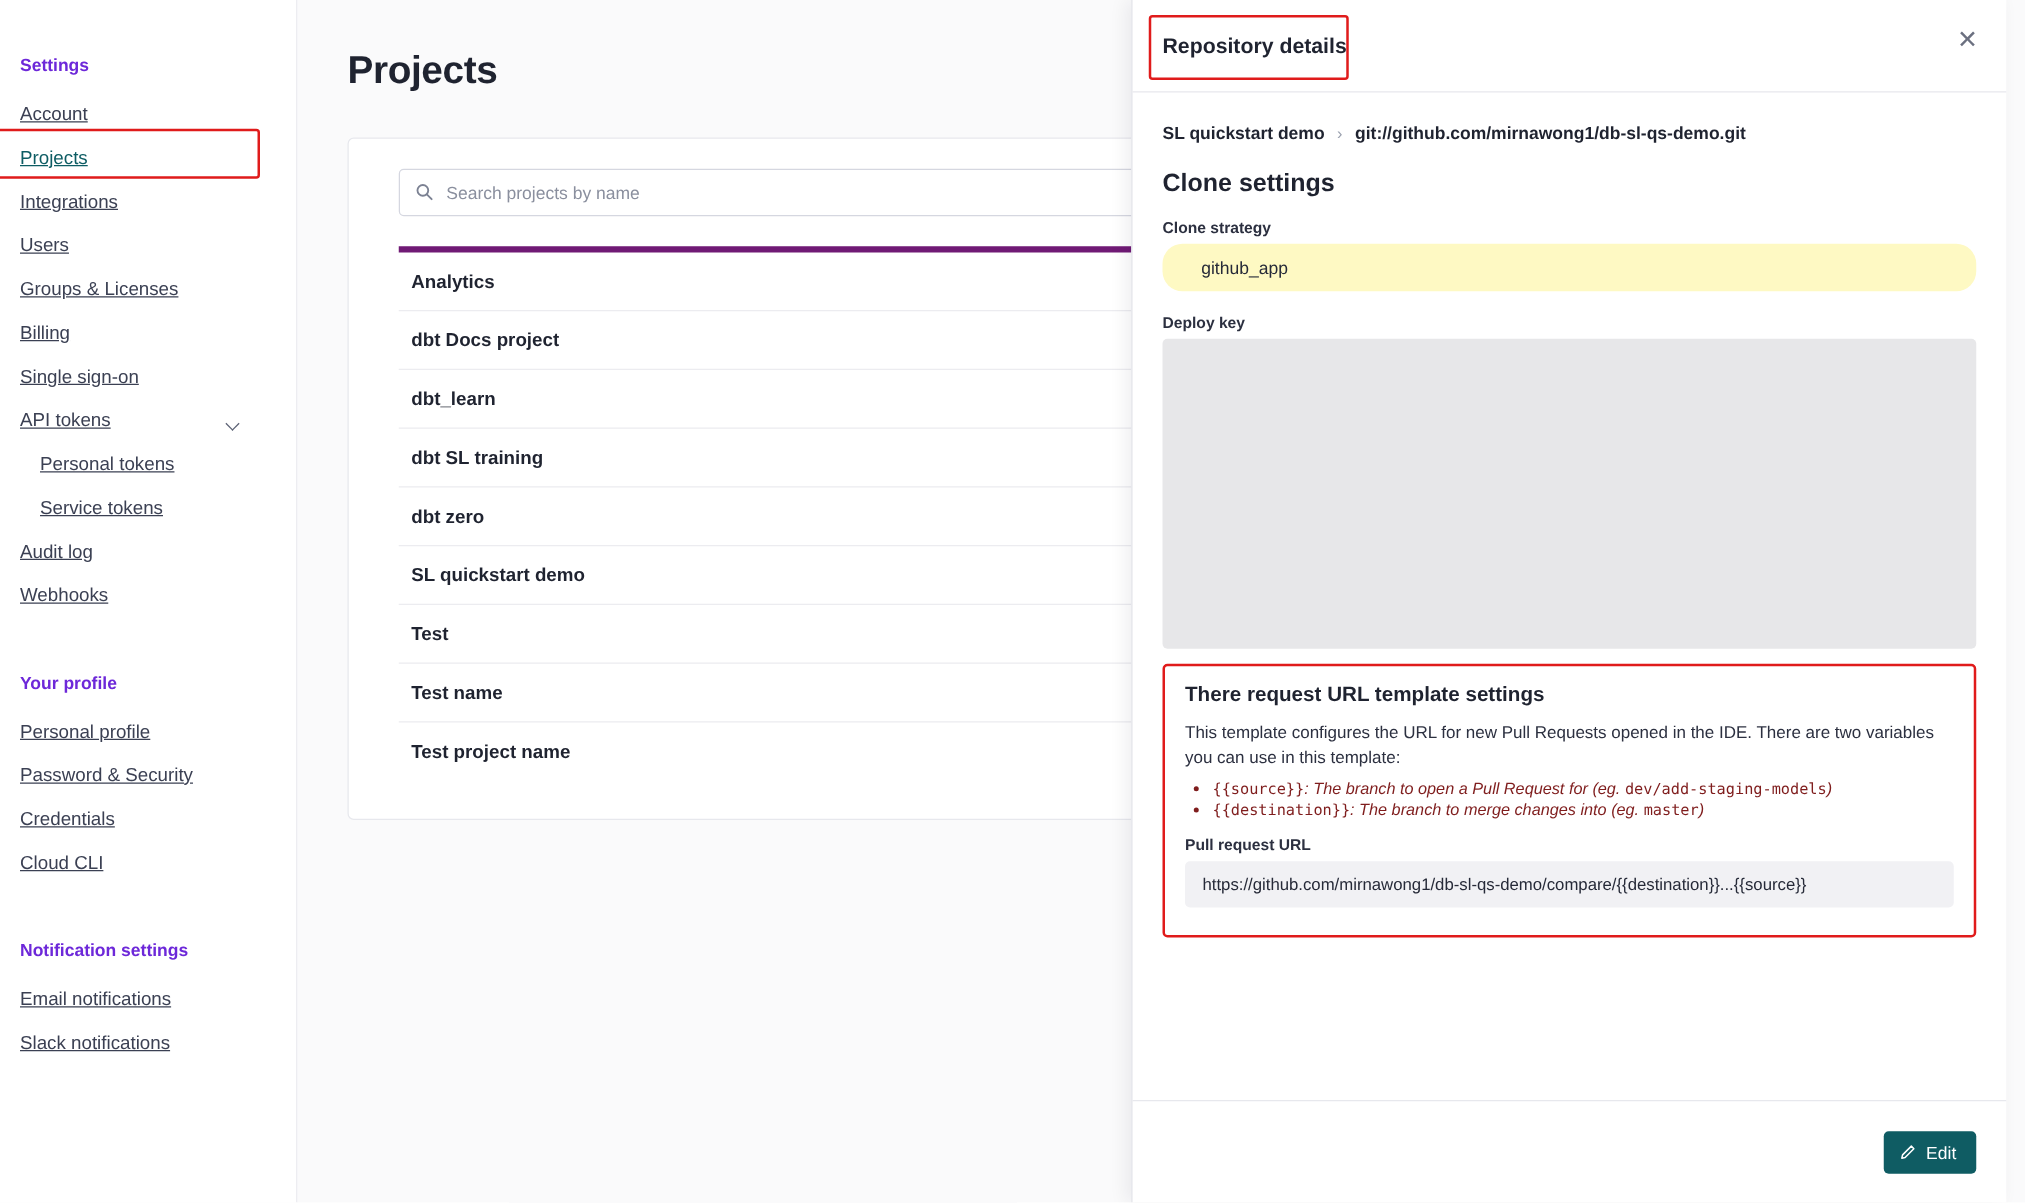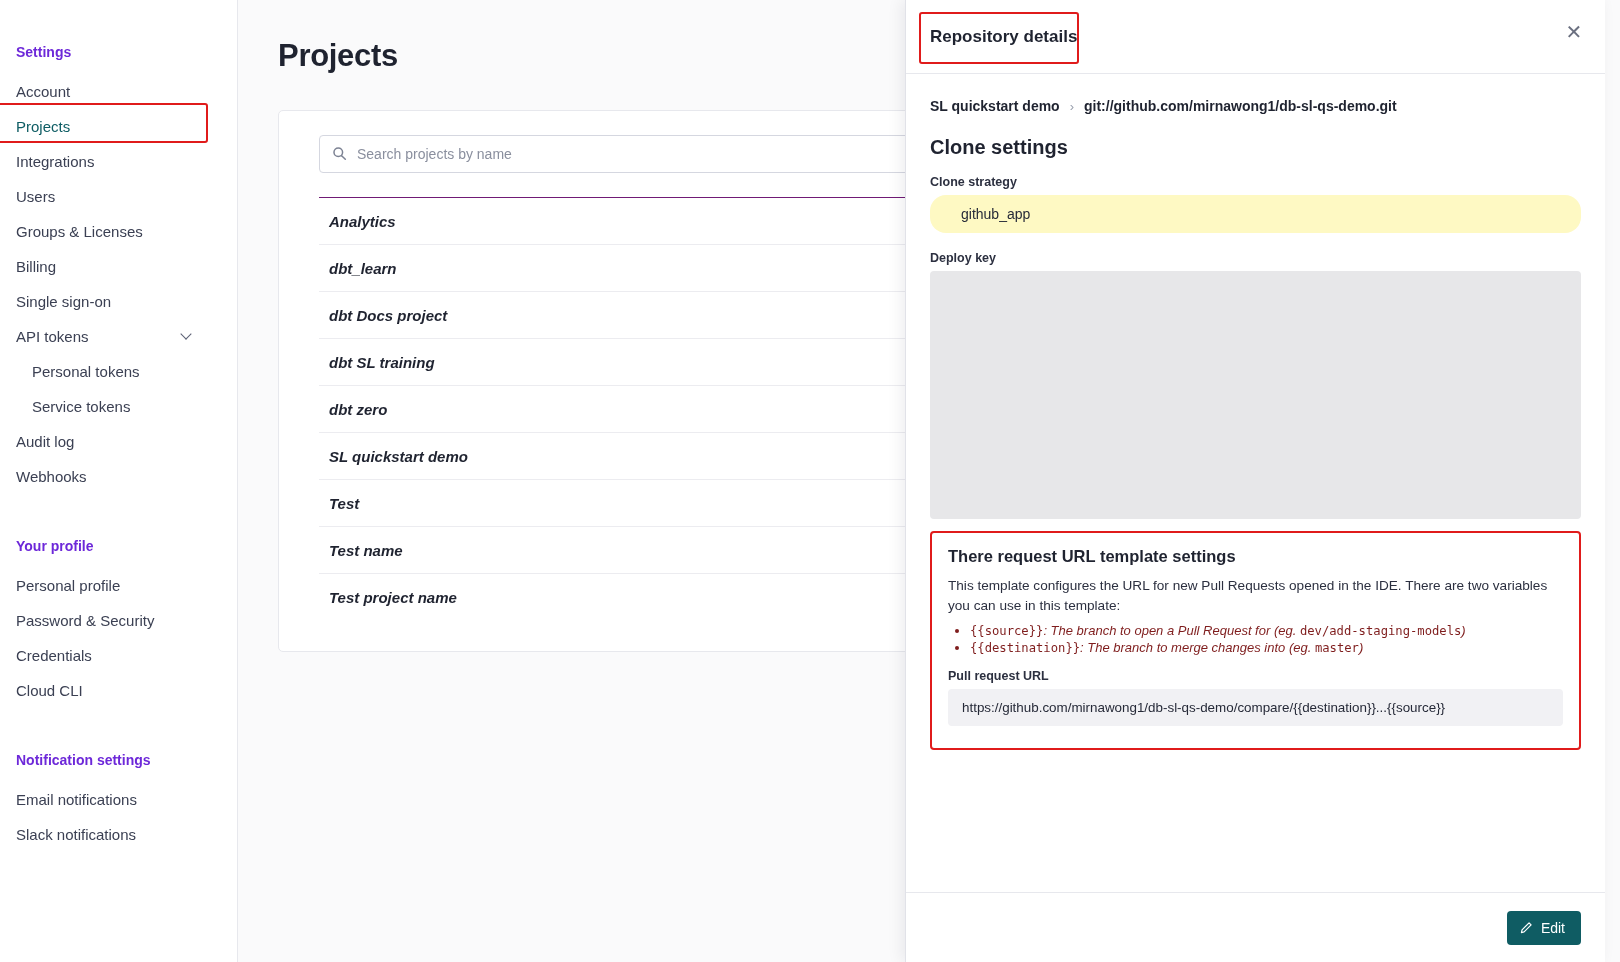--- a/index.html
+++ b/index.html
@@ -31,27 +31,28 @@
   .sidebar-section-title {
     font-size: 14px;
     font-weight: bold;
     color: #6d28d9;
     padding: 0 16px;
     margin-bottom: 14px;
   }
   .sidebar-section-title.spaced { margin-top: 44px; }
   .sidebar-item {
     display: flex;
-    align-items: flex-start;
+    align-items: flex-end;
     justify-content: space-between;
     padding: 9px 16px;
     font-size: 15px;
     color: #3b4053;
     cursor: pointer;
     position: relative;
+    text-decoration: underline;
   }
   .sidebar-item.sub { padding-left: 32px; }
   .sidebar-item.active-box {
     color: #0d5c63;
     font-weight: normal;
   }
   .highlight-box {
     position: absolute;
     border: 2px solid #e01b1b;
     border-radius: 3px;
@@ -110,21 +111,21 @@
     font-family: "Liberation Sans", sans-serif;
     outline: none;
     background: #fff;
   }
   .search-input::placeholder { color: #8a8f9e; }
   .search-icon {
     position: absolute;
     left: 13px; top: 11px;
     width: 15px; height: 15px;
   }
-  .project-list { border-top: 1px solid #701a75; font-style: italic; }
+  .project-list { border-top: 5px solid #701a75; }
   .project-row {
     height: 47px;
     display: flex;
     align-items: center;
     border-bottom: 1px solid #ececf0;
     font-size: 15px;
     font-weight: bold;
     color: #1f2330;
     padding-left: 10px;
     cursor: pointer;
@@ -235,21 +236,21 @@
   .pr-list li { margin-bottom: 2px; font-style: italic; }
   .mono { font-family: "DejaVu Sans Mono", monospace; font-size: 12.2px; font-style: normal; }
   .pr-url-box {
     background: #f1f1f4;
     border-radius: 4px;
     font-size: 13.4px;
     color: #262a38;
     padding: 11px 14px;
   }
   .drawer-foot {
-    height: 70px;
+    height: 82px;
     border-top: 1px solid #e7e8ed;
     display: flex;
     align-items: center;
     justify-content: flex-end;
     padding: 0 24px;
   }
   .edit-btn {
     background: #0f5c63;
     color: #ffffff;
     border: none;
@@ -349,24 +350,24 @@
           </svg>
         </span>
         <input class="search-input" type="text" placeholder="Search projects by name" style="">
       </div>
 
       <div class="project-list">
         <div class="project-row">
             <span>Analytics</span>
           </div>
         <div class="project-row">
+            <span>dbt Docs project</span>
+          </div>
+        <div class="project-row">
             <span>dbt_learn</span>
-          </div>
-        <div class="project-row">
-            <span>dbt Docs project</span>
           </div>
         <div class="project-row">
             <span>dbt SL training</span>
           </div>
         <div class="project-row">
             <span>dbt zero</span>
           </div>
         <div class="project-row">
             <span>SL quickstart demo</span>
           </div>

